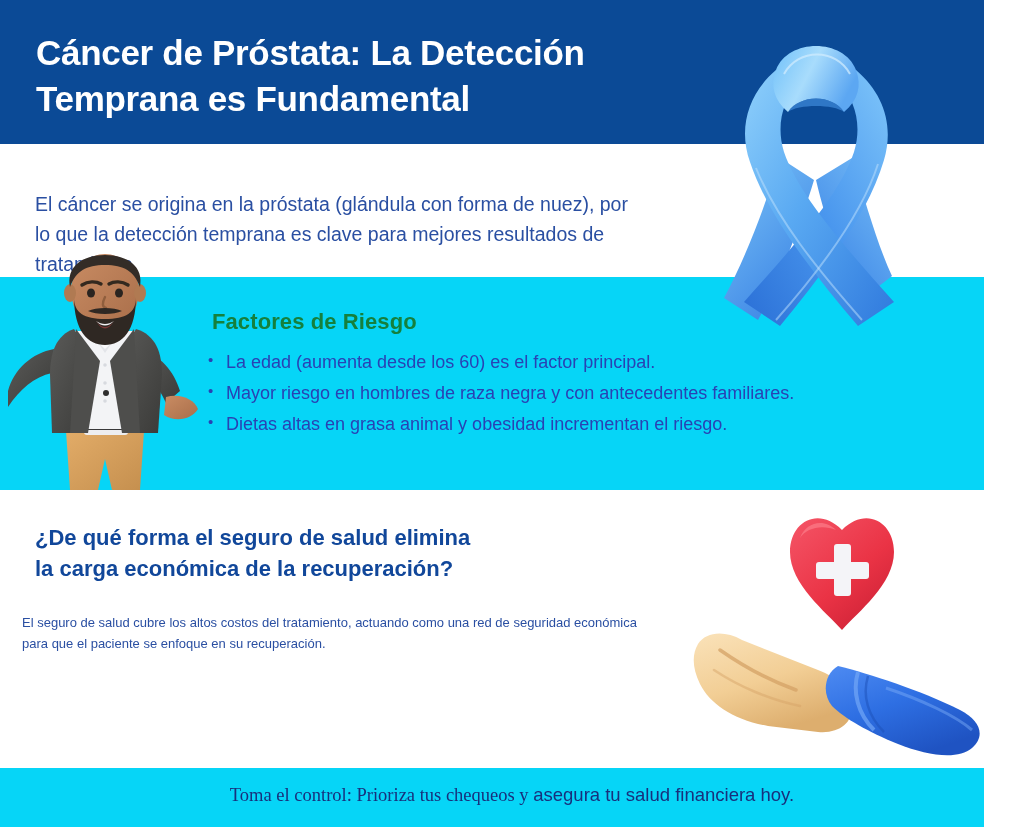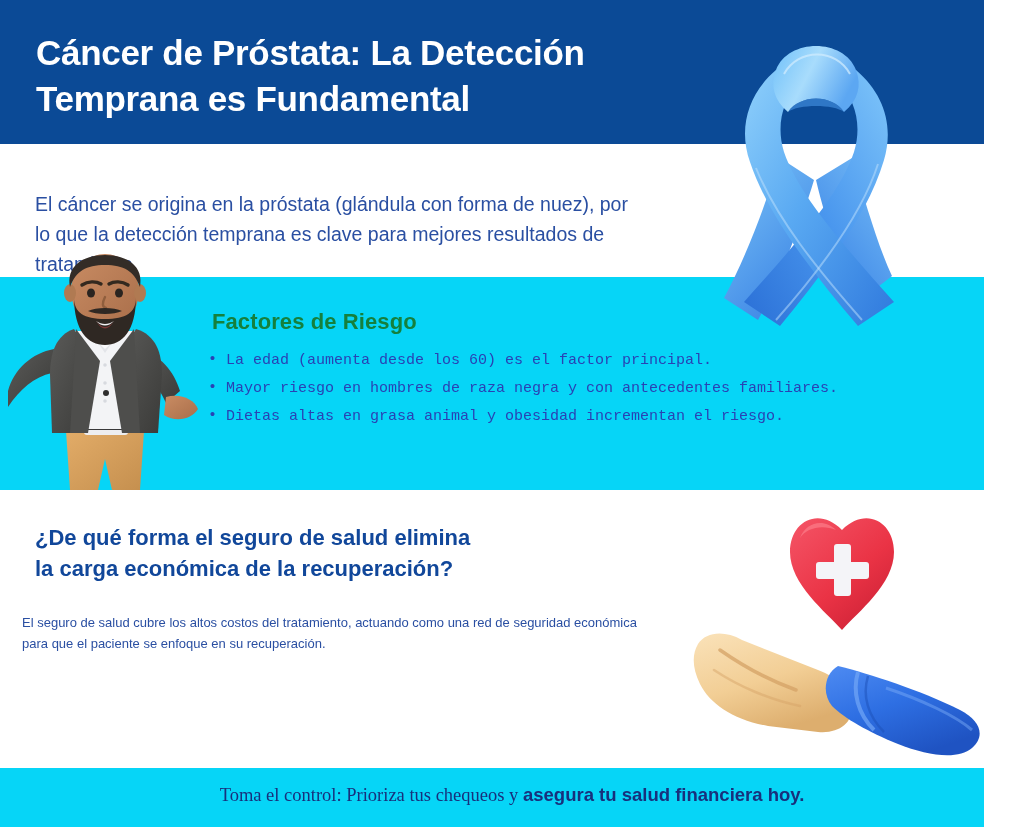--- a/index.html
+++ b/index.html
@@ -61,24 +61,23 @@
     position:absolute; top:309px; left:212px;
     color:#15803d;
     font-size:22px; font-weight:bold; letter-spacing:0.1px;
   }
   #risk-list {
     position:absolute; top:353px; left:208px; width:790px;
     list-style:none;
   }
   #risk-list li {
     color:#2942B4;
-    font-size:15px; line-height:1.0; margin-bottom:13px;
+    font-size:18px; line-height:1.0; margin-bottom:13px;
     padding-left:18px; position:relative;
     white-space:nowrap;
-    font-family:Liberation Mono, monospace;
   }
   #risk-list li::before {
     content:"\2022";
     position:absolute; left:0; top:-1px;
     font-size:15px; color:#2942B4;
   }
 
   
   #insurance-heading {
     position:absolute; top:522px; left:35px; width:540px;
@@ -98,21 +97,21 @@
     z-index:4;
   }
 
   
   #footer-text {
     position:absolute; top:782px; left:0; width:1024px;
     text-align:center;
     color:#18307C;
     font-size:18.5px; line-height:1.4;
   }
-  #footer-text .fbold { font-weight:bold; }
+  #footer-text .fbold { font-weight:normal; }
   #footer-text .fnorm { font-weight:400;font-family:Liberation Serif, serif; }
 </style>
 </head>
 <body>
 
 <div id="poster">
 
   <div class="band" id="header-band"></div>
   <div class="band" id="intro-band"></div>
   <div class="band" id="risk-band"></div>

